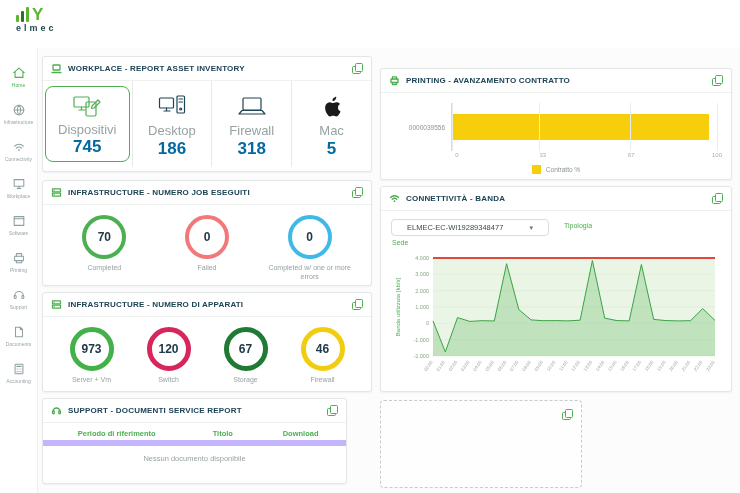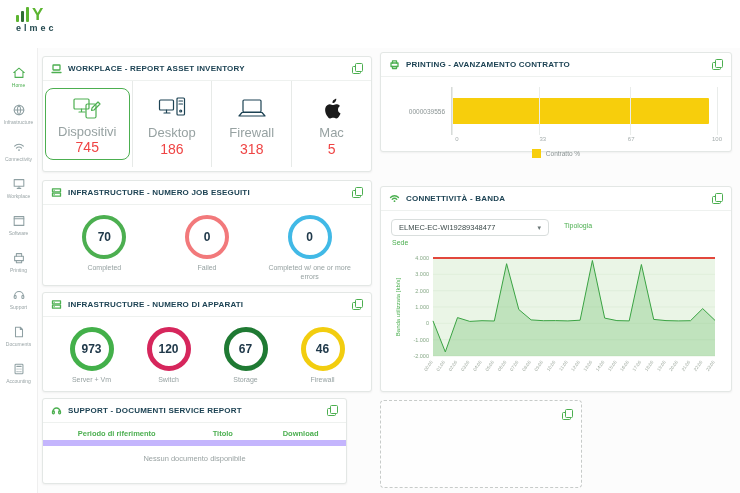--- a/index.html
+++ b/index.html
@@ -35,21 +35,21 @@
   .dup::before{left:0;bottom:0}
   .dup::after{right:0;top:0}
 
   
   #card-workplace{left:42px;top:56px;width:330px;height:116px}
   .wp-body{display:flex;align-items:stretch;height:86px}
   .wp-item{flex:1;display:flex;flex-direction:column;align-items:center;justify-content:center;gap:1px;padding:4px 2px}
   .wp-item + .wp-item{border-left:1px solid #e7eae8}
   .wp-icon{height:30px;display:flex;align-items:flex-end;justify-content:center}
   .wp-label{font-size:13px;color:#97a2a2;margin-top:2px}
-  .wp-value{font-size:14px;font-weight:normal;color:#ef4444}
+  .wp-value{font-size:17px;font-weight:bold;color:#0369a1}
   .wp-box{border:1.5px solid #4caf50;border-radius:8px;padding:3px 12px 4px;display:flex;flex-direction:column;align-items:center}
   .navy{stroke:#1d4354;fill:none;stroke-width:1.2;stroke-linecap:round;stroke-linejoin:round}
   .greenline{stroke:#4caf50;fill:none;stroke-width:1.2;stroke-linecap:round;stroke-linejoin:round}
 
   
   #card-jobs{left:42px;top:180px;width:330px;height:106px}
   #card-apparati{left:42px;top:292px;width:330px;height:100px}
   .ring-row{display:flex;align-items:flex-start;justify-content:space-around;padding:10px 10px 4px}
   .ring-item{display:flex;flex-direction:column;align-items:center;gap:4px;width:84px}
   .ring{width:44px;height:44px;border-radius:50%;border:4px solid #ccc;display:flex;align-items:center;justify-content:center;font-size:12px;font-weight:bold;color:#20394a;background:#fff}
@@ -57,39 +57,39 @@
   .ring-label{font-size:7px;color:#97a2a2;text-align:center;line-height:1.3}
 
   
   #card-support{left:42px;top:398px;width:305px;height:86px}
   .tbl-head{display:flex;padding:6px 10px 2px;border-bottom:6px solid #c4b5fd}
   .tbl-head .col{font-size:7.5px;font-weight:bold;color:#4caf50;text-align:center}
   .col.c1{width:45%}.col.c2{width:30%}.col.c3{width:25%}
   .tbl-empty{font-size:7.5px;color:#9aa3a3;text-align:center;padding:8px 0}
 
   
-  #card-printing{left:380px;top:52px;width:352px;height:100px}
+  #card-printing{left:380px;top:68px;width:352px;height:112px}
   .pr-body{padding:10px 14px 4px}
   .pr-row{display:flex;align-items:center}
   .pr-cat{width:56px;font-size:6.5px;color:#8a9393;text-align:right;padding-right:6px}
   .pr-plot{position:relative;flex:1;height:48px;border-left:1px solid #d7dbd9}
   .vgrid{position:absolute;top:0;bottom:0;width:1px;background:#e9ecea}
   .pr-bar{position:absolute;left:0;top:11px;height:26px;background:#f7ce0c;border-radius:1px}
   .pr-ticks{position:relative;height:10px;margin-left:62px}
   .xtick{position:absolute;transform:translateX(-50%);font-size:6px;color:#a5adad;top:1px}
   .pr-legend{display:flex;align-items:center;justify-content:center;gap:5px;margin-top:4px}
   .pr-swatch{width:9px;height:9px;background:#f7ce0c;flex:none}
   .pr-legend-label{font-size:6.5px;color:#8a9393}
 
   
   #card-banda{left:380px;top:186px;width:352px;height:206px}
   .bd-body{padding:8px 10px 2px}
   .filters{display:flex;gap:14px}
   .filter{flex:1}
-  .sel{display:flex;align-items:center;justify-content:space-between;border:1px solid #d9dedd;border-radius:4px;padding:3px 7px;font-size:7.5px;color:#3c4a4a;cursor:pointer;background:#fff}
+  .sel{display:flex;align-items:center;justify-content:space-between;border:1px solid #d9dedd;border-radius:4px;padding:3px 15px;font-size:7.5px;color:#3c4a4a;cursor:pointer;background:#fff}
   .caret{font-size:7px;color:#6a7676;margin-left:6px}
   .sel-label{font-size:7px;color:#4caf50;margin-top:3px;padding-left:1px}
 
   
   #card-placeholder{left:380px;top:400px;width:202px;height:88px;background:#fefefe;border:1.5px dashed #c7cbc9;border-radius:4px;box-shadow:none}
   #card-placeholder .dup{position:absolute;right:8px;top:8px}
 </style>
 </head>
 <body>
 

